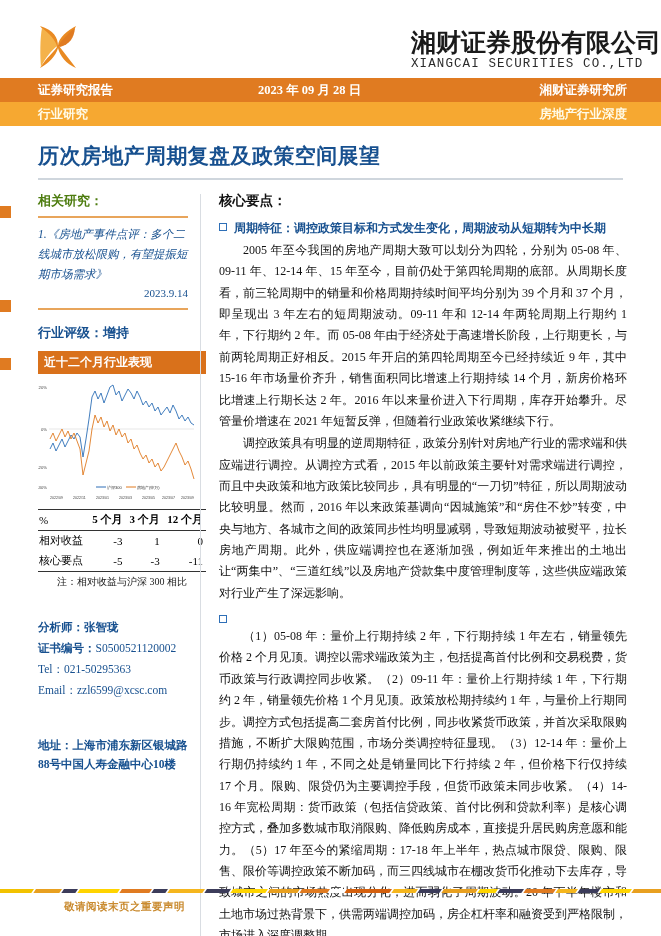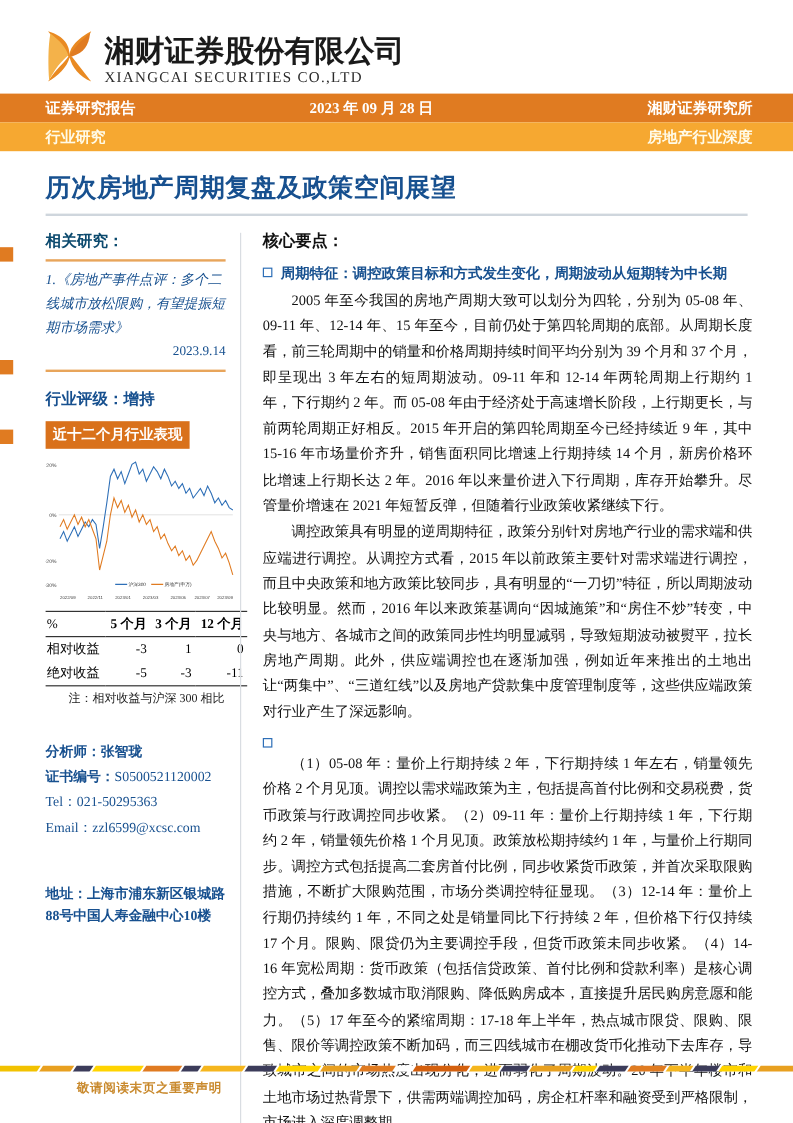--- a/index.html
+++ b/index.html
@@ -5,31 +5,31 @@
   * { margin:0; padding:0; box-sizing:border-box; }
   body {
     width:661px; height:936px;
     background:#ffffff;
     font-family:"Liberation Serif","DejaVu Serif",serif;
     position:relative;
     overflow:hidden;
   }
 
   
-  .masthead { padding:14px 0 6px 38px; display:flex; align-items:flex-end; gap:9px; height:78px; }
+  .masthead { padding:14px 0 6px 38px; display:flex; align-items:flex-end; gap:9px; height:78px;justify-content:space-between; }
   .logo-mark { width:40px; height:50px; position:relative; flex:0 0 auto; }
   .logo-mark svg { display:block; }
   .logo-text { line-height:1; padding-bottom:2px; }
   .logo-cn {
     font-family:"DejaVu Sans","Liberation Sans",sans-serif;
     font-weight:bold; font-size:25px; color:#1a1a1a; letter-spacing:0px;
     white-space:nowrap;
   }
   .logo-en {
-    font-family:Liberation Serif, serif;
+    font-family:Liberation Mono, monospace;
     font-size:12.5px; color:#2b2b2b; letter-spacing:1.1px; margin-top:3px;
     white-space:nowrap;
   }
 
   .bar { display:flex; align-items:center; position:relative; }
   .bar1 { height:24px; background:#E07B21;text-align:center; }
   .bar2 { height:24px; background:#F6A831; }
   .bar .cell { font-weight:bold; font-size:12.5px; color:#ffffff;
                font-family:"Liberation Serif",serif; white-space:nowrap; }
   .bar1 .c-left  { position:absolute; left:38px; }
@@ -49,37 +49,37 @@
 
   
   .columns { display:flex; padding:0 18px 0 0; }
   .col-left { width:196px; flex:0 0 196px; padding:12px 8px 0 38px; }
   .col-sep  { width:1px; background:#d9dde2; margin:14px 10px 0 4px; }
   .col-right { flex:1; padding:12px 16px 0 8px; }
 
   
   .lbl-head {
     font-family:"DejaVu Sans","Liberation Sans",sans-serif;
-    font-weight:bold; font-size:13px; color:#0c4a6e; margin-bottom:6px;
+    font-weight:bold; font-size:13px; color:#4d7c0f; margin-bottom:6px;
   }
   .rule-orange { height:1.5px; background:#E8A55B; margin:5px 0 6px 0; }
   .rel-item {
     font-size:11.5px; color:#17508F; line-height:1.75;
     font-family:"Liberation Serif",serif; font-style:italic;
   }
   .rel-date { display:block; text-align:right; font-style:normal; font-size:11px; }
 
   .rating {
     font-family:"DejaVu Sans","Liberation Sans",sans-serif;
     font-weight:bold; font-size:13px; color:#17508F; margin:14px 0 9px 0;
   }
 
   .chart-title {
     background:#D9711B; color:#ffffff; font-weight:bold; font-size:12px;
-    padding:3px 6px; font-family:"Liberation Serif",serif; width:120px;
+    padding:3px 6px; font-family:"Liberation Serif",serif; width:168px;
   }
   .chart-box { width:160px; height:128px; position:relative; margin-top:3px; }
   .chart-box svg { display:block; }
 
   table.perf { width:168px; border-collapse:collapse; margin-top:4px;
                font-family:"Liberation Serif",serif; font-size:11px; }
   table.perf th, table.perf td { padding:2.5px 1px; }
   table.perf th { font-weight:bold; }
   table.perf .rh { text-align:left; font-weight:normal; }
   table.perf td.num, table.perf th.num { text-align:right; padding-right:3px; }
@@ -210,21 +210,21 @@
         </tr>
       </thead>
       <tbody>
         <tr class="tbl-mid">
           <td class="rh">相对收益</td>
           <td class="num">-3</td>
           <td class="num">1</td>
           <td class="num">0</td>
         </tr>
         <tr class="tbl-bot">
-          <td class="rh">绝对收益</td>
+          <td class="rh">核心要点</td>
           <td class="num">-5</td>
           <td class="num">-3</td>
           <td class="num">-11</td>
         </tr>
       </tbody>
     </table>
     <div class="tbl-note">注：相对收益与沪深 300 相比</div>
 
     <div class="analyst">
       <div>

